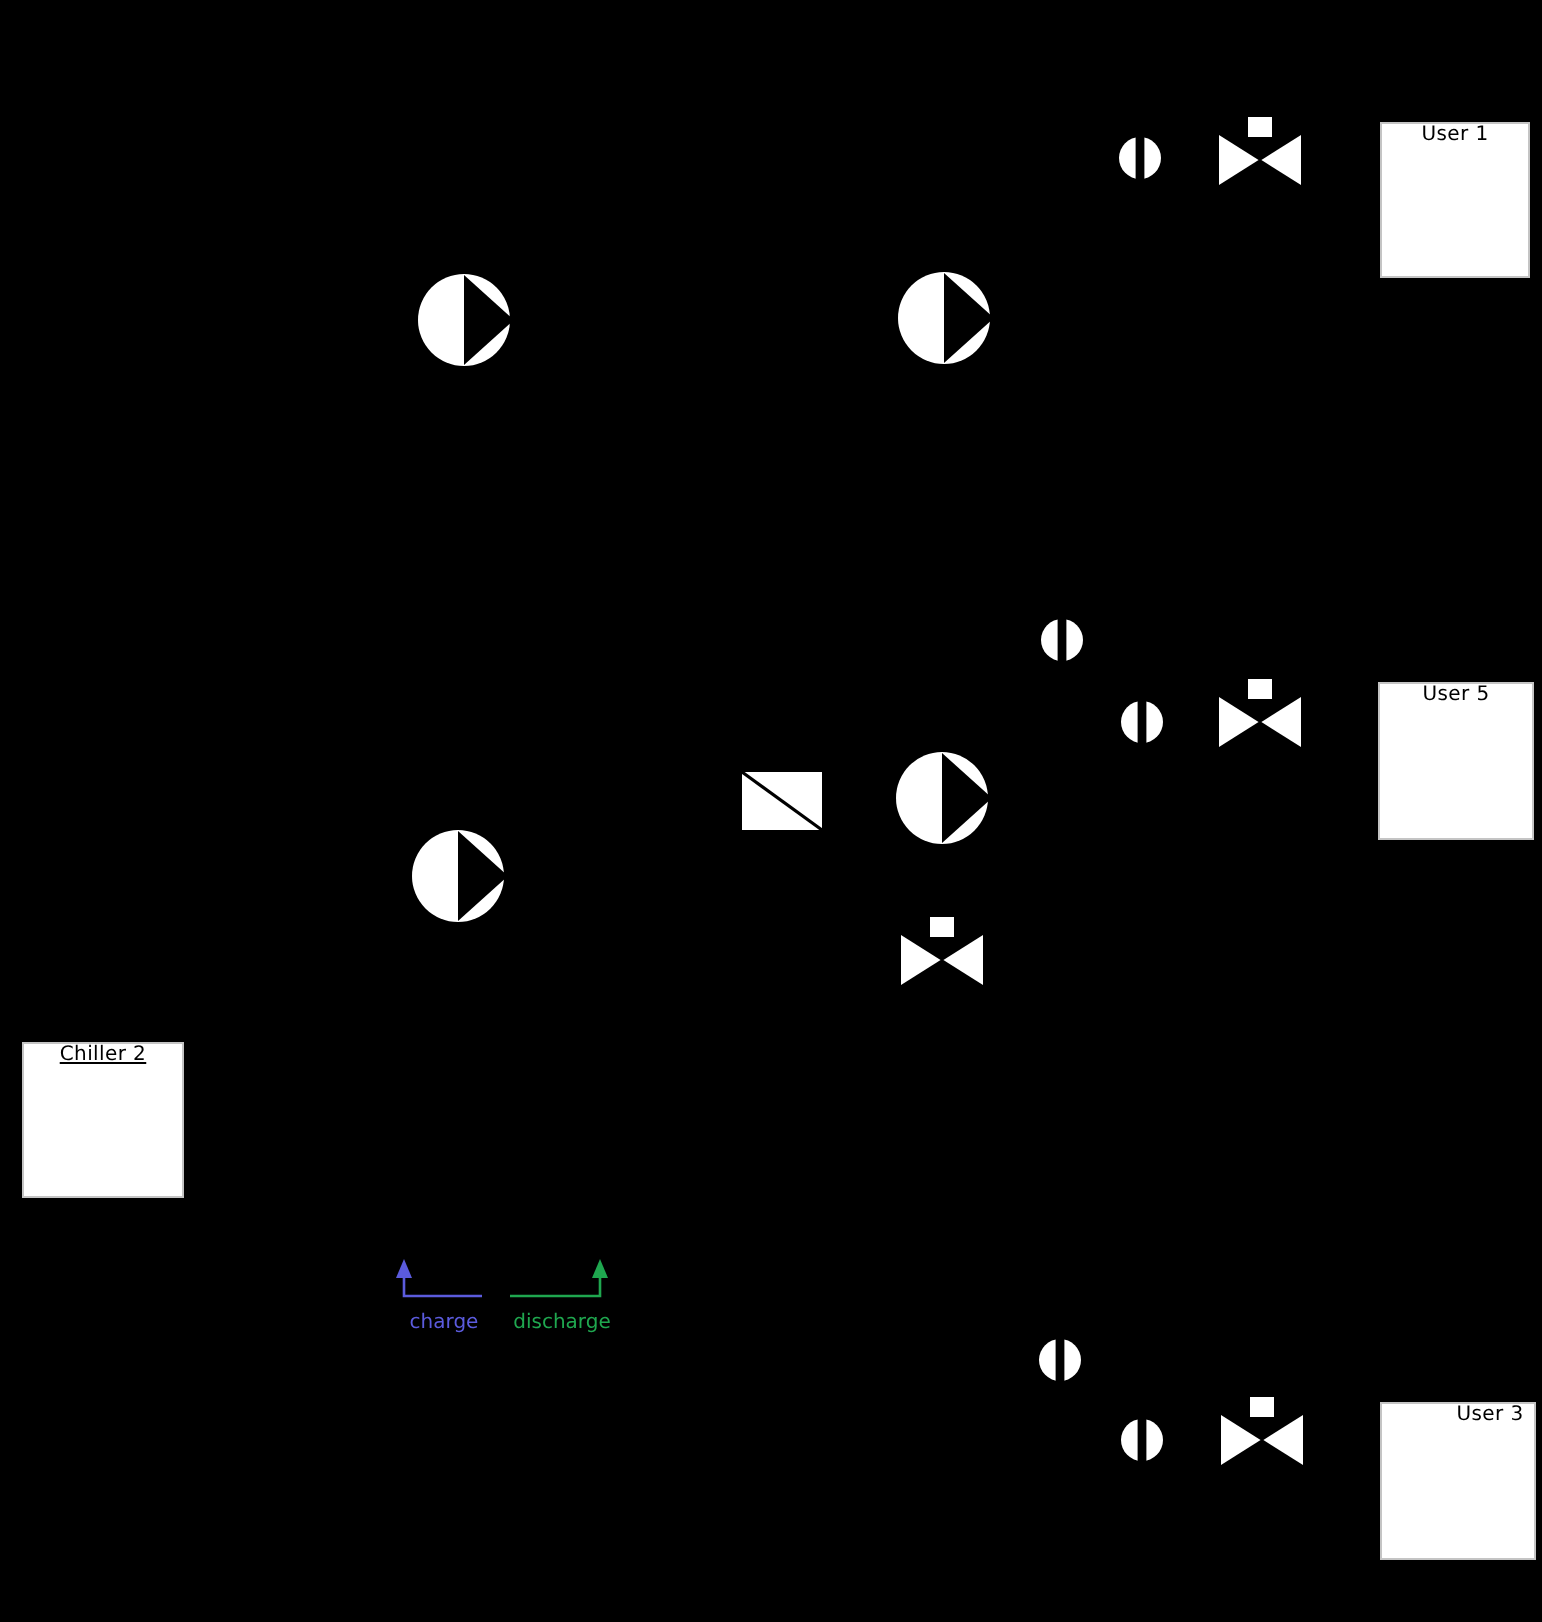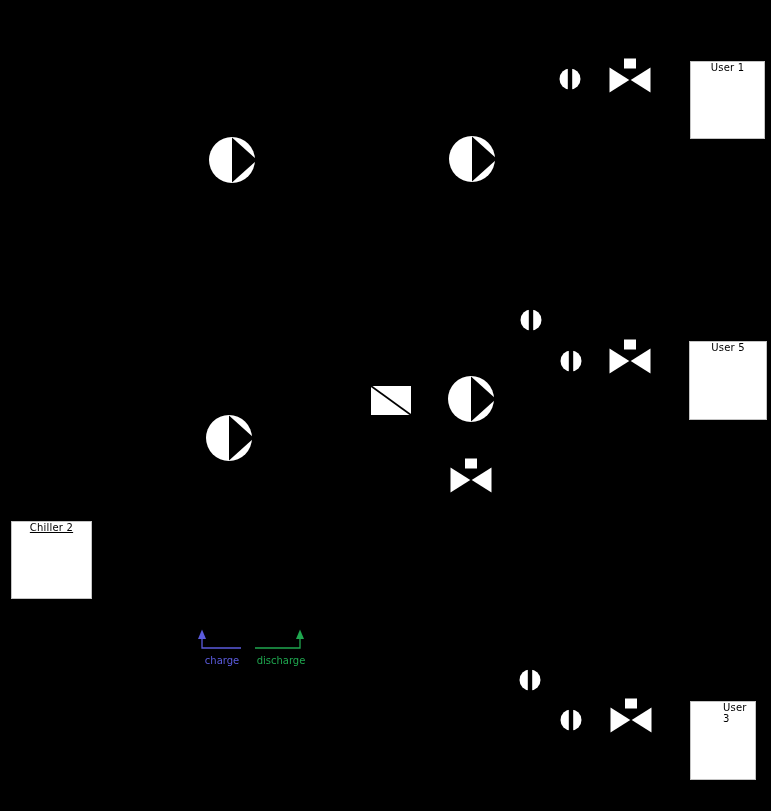--- a/index.html
+++ b/index.html
@@ -82,17 +82,17 @@
   </div>
 
   <div class="box" style="left:690px; top:61px; width:75px; height:78px;">
     <span>User 1</span>
   </div>
 
   <div class="box" style="left:689px; top:341px; width:78px; height:79px;">
     <span>User 5</span>
   </div>
 
-  <div class="box" style="left:690px; top:701px; width:66px; height:79px;padding-left:32px;">
+  <div class="box" style="left:690px; top:701px; width:78px; height:79px;padding-left:32px;">
     <span>User 3</span>
   </div>
 
 </div>
 
 </body></html>

